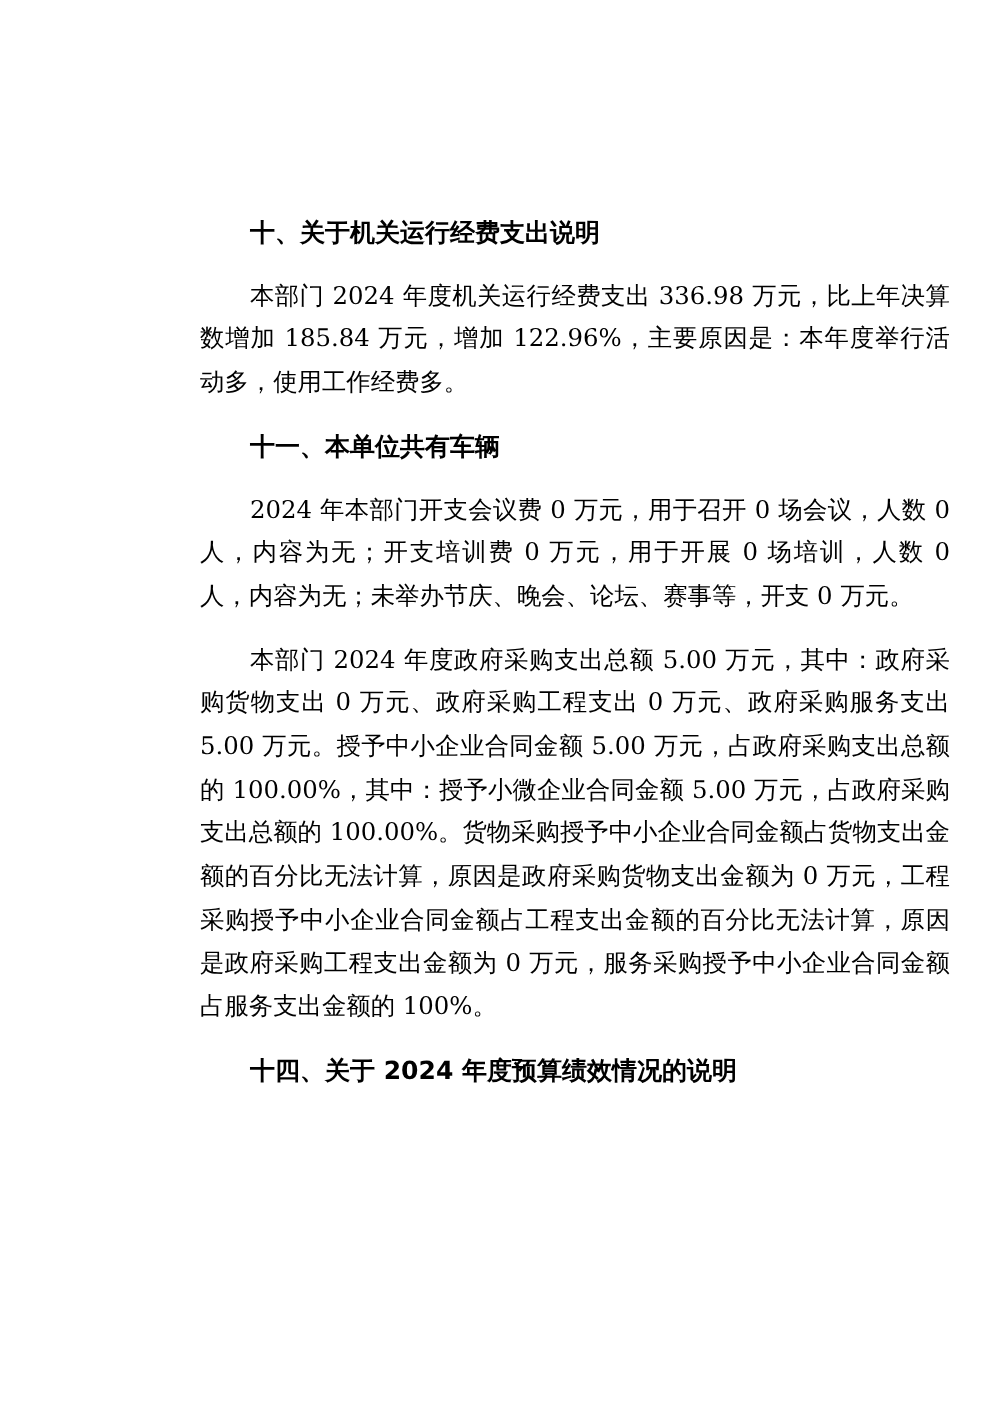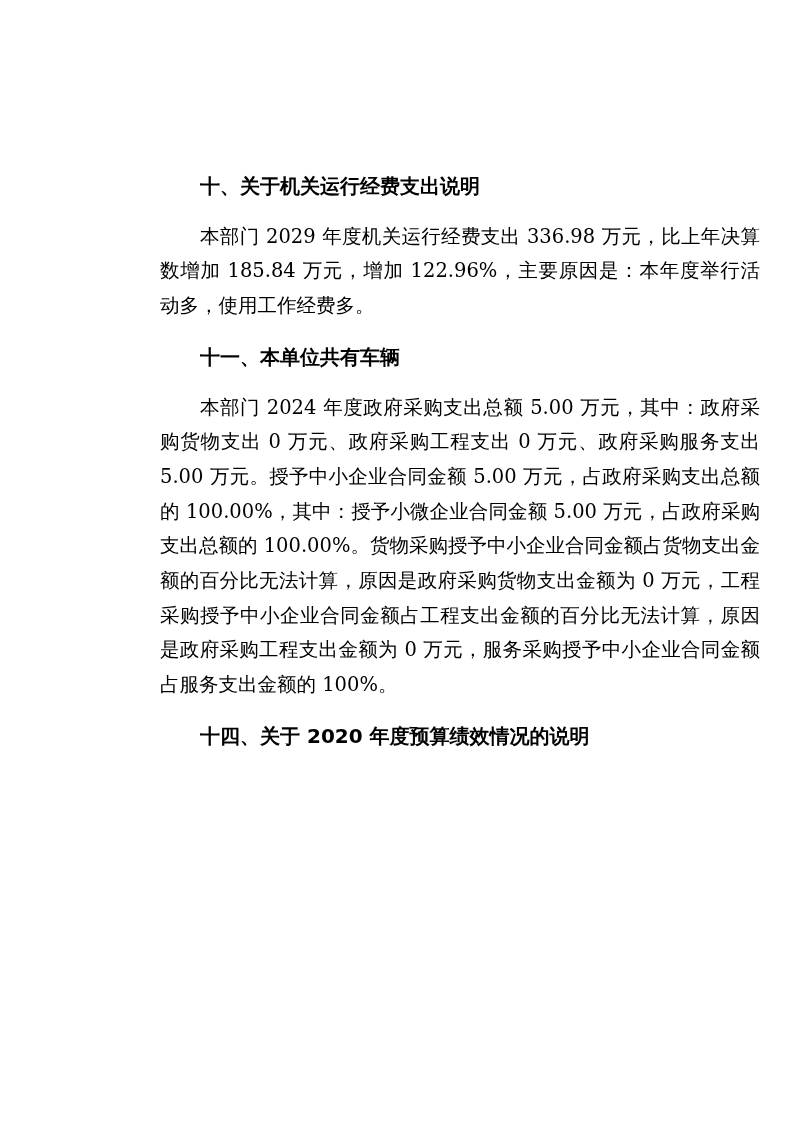--- a/index.html
+++ b/index.html
@@ -44,22 +44,23 @@
     white-space: nowrap;
     color: #000000;
   }
 </style>
 </head>
 <body>
 
 <div class="page">
 
   <div class="sec-heading">十、关于机关运行经费支出说明</div>
-  <div class="body-para">本部门 2029 年度机关运行经费支出 336.98 万元，比上年决算数增加 185.84 万元，增加 122.96%，主要原因是：本年度举行活动多，使用工作经费多。</div>
+  <div class="body-para">本部门 2024 年度机关运行经费支出 336.98 万元，比上年决算数增加 185.84 万元，增加 122.96%，主要原因是：本年度举行活动多，使用工作经费多。</div>
 
   <div class="sec-heading">十一、本单位共有车辆</div>
+  <div class="body-para">2024 年本部门开支会议费 0 万元，用于召开 0 场会议，人数 0 人，内容为无；开支培训费 0 万元，用于开展 0 场培训，人数 0 人，内容为无；未举办节庆、晚会、论坛、赛事等，开支 0 万元。</div>
 
   <div class="body-para">本部门 2024 年度政府采购支出总额 5.00 万元，其中：政府采购货物支出 0 万元、政府采购工程支出 0 万元、政府采购服务支出 5.00 万元。授予中小企业合同金额 5.00 万元，占政府采购支出总额的 100.00%，其中：授予小微企业合同金额 5.00 万元，占政府采购支出总额的 100.00%。货物采购授予中小企业合同金额占货物支出金额的百分比无法计算，原因是政府采购货物支出金额为 0 万元，工程采购授予中小企业合同金额占工程支出金额的百分比无法计算，原因是政府采购工程支出金额为 0 万元，服务采购授予中小企业合同金额占服务支出金额的 100%。</div>
 
 
-  <div class="sec-heading">十四、关于 2020 年度预算绩效情况的说明</div>
+  <div class="sec-heading">十四、关于 2024 年度预算绩效情况的说明</div>
 
 </div>
 
 </body></html>

